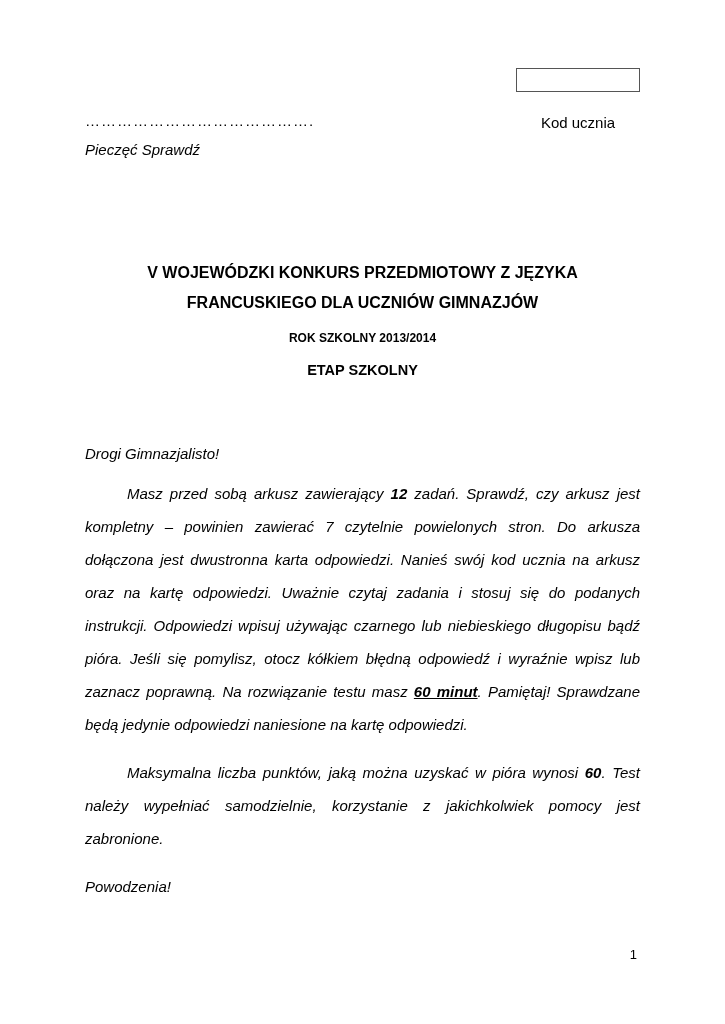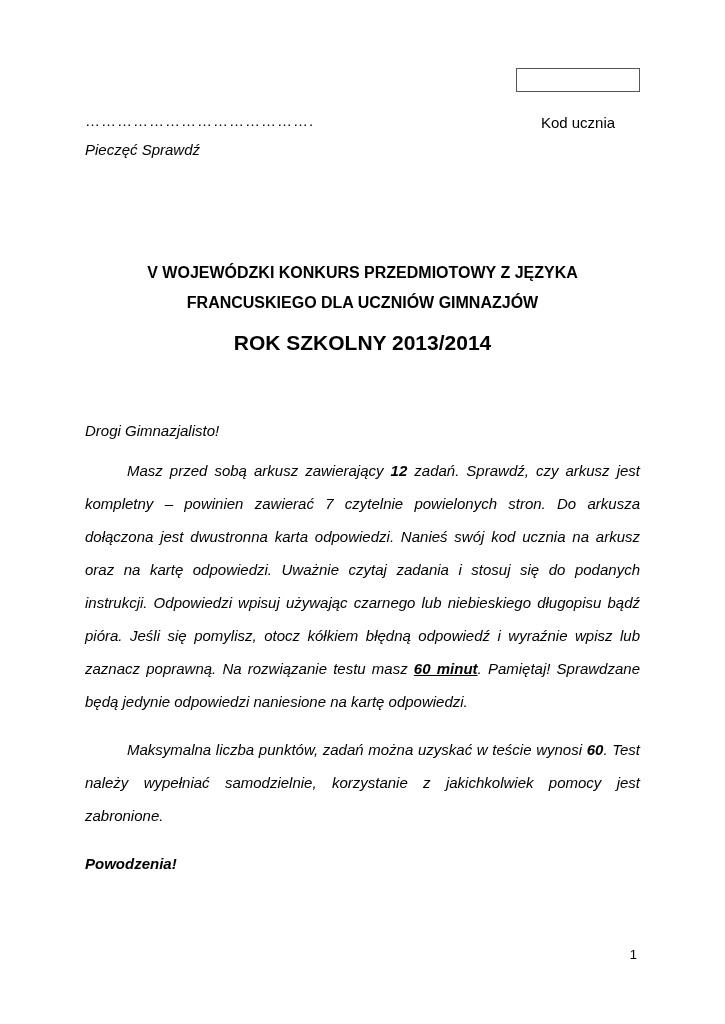--- a/index.html
+++ b/index.html
@@ -64,21 +64,21 @@
     margin-top: 100px;
     text-align: center;
   }
   .title-main {
     font-size: 16px;
     font-weight: bold;
     line-height: 30px;
   }
   .title-year {
     margin-top: 13px;
-    font-size: 21px;
+    font-size: 12px;
     font-weight: bold;
   }
   .title-stage {
     margin-top: 17px;
     font-size: 14.5px;
     font-weight: bold;
   }
   
   .greeting {
     margin-top: 67px;
@@ -96,21 +96,20 @@
     font-weight: bold;
   }
   .para .bu {
     font-weight: bold;
     text-decoration: underline;
   }
   .closing {
     margin-top: 23px;
     font-size: 15px;
     font-style: italic;
-    font-weight: bold;
   }
   
   .page-number {
     position: absolute;
     right: 88px;
     bottom: 62px;
     font-size: 13px;
   }
 </style>
 </head>
@@ -126,26 +125,27 @@
       </div>
       <div class="header-right">
         <div class="code-box"></div>
         <div class="code-label">Kod ucznia</div>
       </div>
     </div>
 
     <div class="title-block">
       <div class="title-main">V WOJEWÓDZKI KONKURS PRZEDMIOTOWY Z JĘZYKA FRANCUSKIEGO DLA UCZNIÓW GIMNAZJÓW</div>
       <div class="title-year">ROK SZKOLNY 2013/2014</div>
+      <div class="title-stage">ETAP SZKOLNY</div>
     </div>
 
     <div class="greeting">Drogi Gimnazjalisto!</div>
 
     <p class="para"><span>Masz przed sobą arkusz zawierający </span><span class="b">12</span><span> zadań. Sprawdź, czy arkusz jest kompletny – powinien zawierać 7 czytelnie powielonych stron. Do arkusza dołączona jest dwustronna karta odpowiedzi. Nanieś swój kod ucznia na arkusz oraz na kartę odpowiedzi. Uważnie czytaj zadania i stosuj się do podanych instrukcji. Odpowiedzi wpisuj używając czarnego lub niebieskiego długopisu bądź pióra. Jeśli się pomylisz, otocz kółkiem błędną odpowiedź i wyraźnie wpisz lub zaznacz poprawną. Na rozwiązanie testu masz </span><span class="bu">60 minut</span><span>. Pamiętaj! Sprawdzane będą jedynie odpowiedzi naniesione na kartę odpowiedzi.</span></p>
 
-    <p class="para"><span>Maksymalna liczba punktów, zadań można uzyskać w teście wynosi </span><span class="b">60</span><span>. Test należy wypełniać samodzielnie, korzystanie z jakichkolwiek pomocy jest zabronione.</span></p>
+    <p class="para"><span>Maksymalna liczba punktów, jaką można uzyskać w pióra wynosi </span><span class="b">60</span><span>. Test należy wypełniać samodzielnie, korzystanie z jakichkolwiek pomocy jest zabronione.</span></p>
 
     <div class="closing">Powodzenia!</div>
 
   </div>
 
   <div class="page-number">1</div>
 </div>
 
 </body></html>

